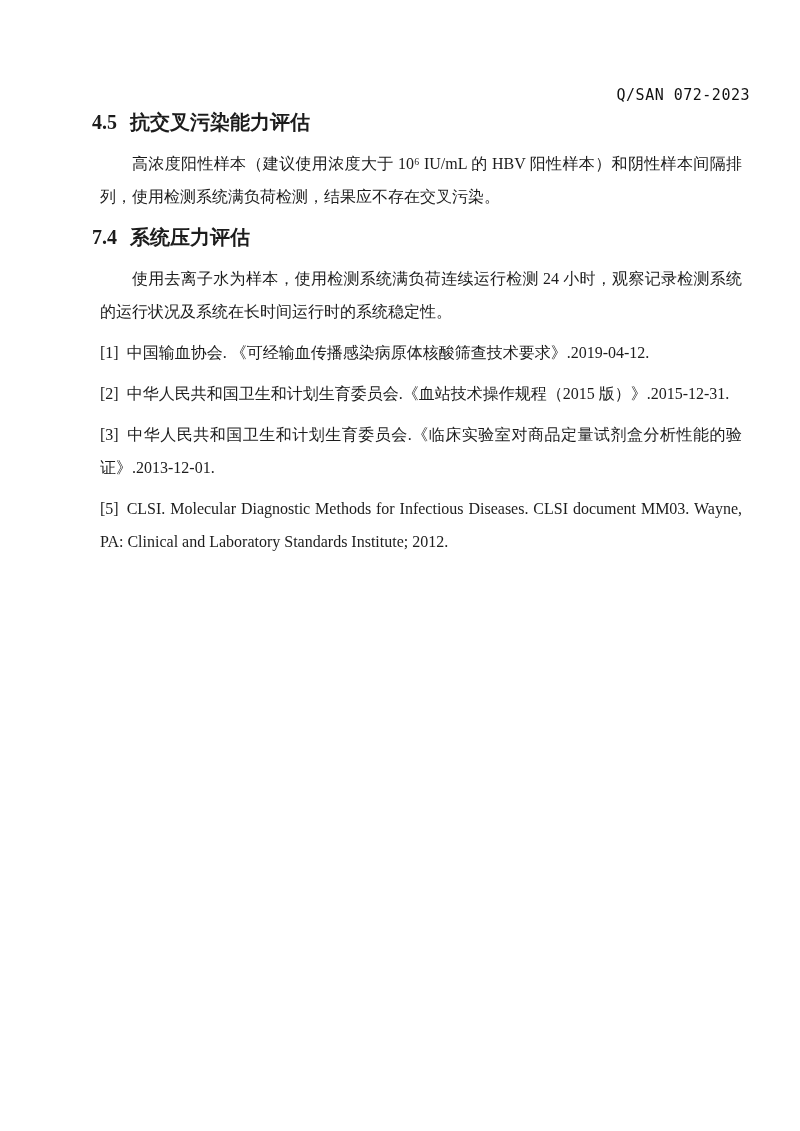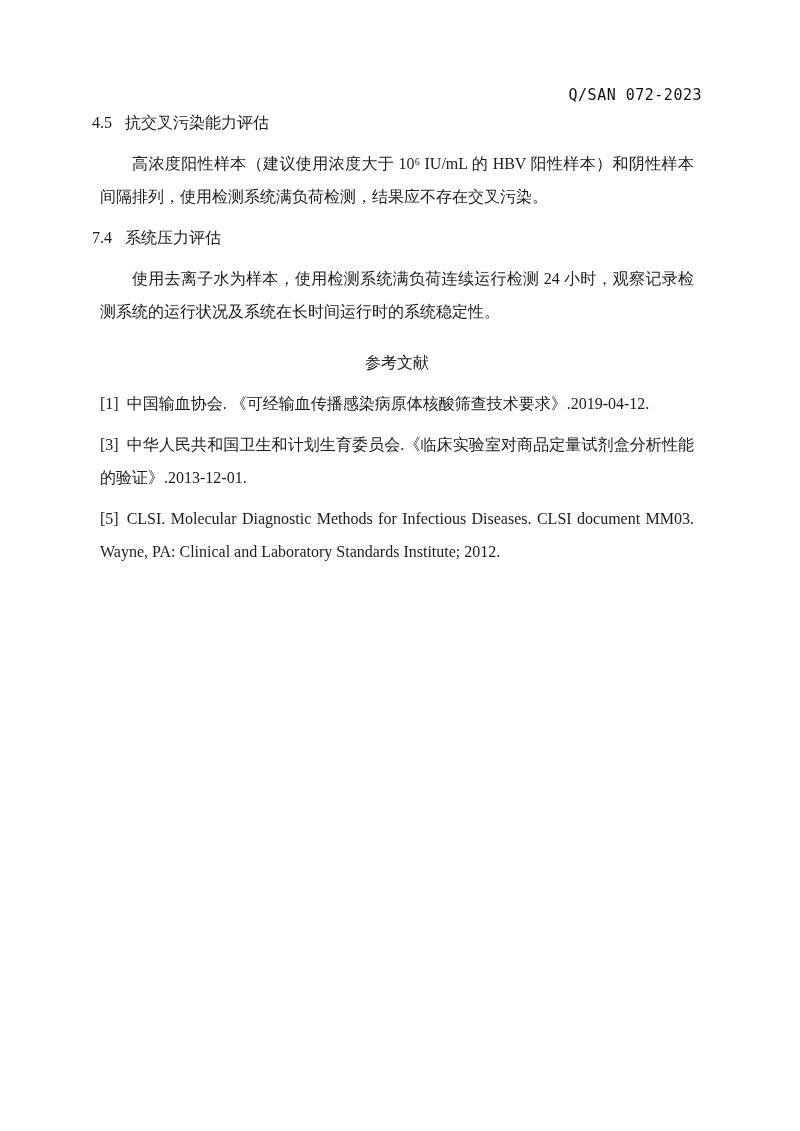--- a/index.html
+++ b/index.html
@@ -6,41 +6,41 @@
     margin: 0;
     padding: 0;
     background: #ffffff;
   }
   .page {
     position: relative;
     width: 800px;
     height: 1036px;
     background: #ffffff;
     box-sizing: border-box;
-    padding: 84px 98px 0 92px;
+    padding: 84px 50px 0 92px;
     font-family: "Liberation Serif", "DejaVu Serif", serif;
     color: #1c1c1c;
     overflow: hidden;
   }
   .doc-header {
     text-align: right;
     font-family: "DejaVu Sans Mono", "Liberation Mono", monospace;
     font-size: 15px;
     line-height: 22px;
     letter-spacing: 0.5px;
     color: #111;
   }
   .content {
     font-size: 16px;
     line-height: 33px;
   }
   .section-heading {
     margin: 0;
-    font-size: 16px;
-    font-weight: normal;
+    font-size: 20px;
+    font-weight: bold;
     line-height: 33px;
   }
   .section-number {
     display: inline-block;
     margin-right: 13px;
   }
   .para {
     margin: 8px;
     text-align: justify;
     text-indent: 2em;
@@ -85,24 +85,26 @@
       <span class="section-number">4.5</span><span>抗交叉污染能力评估</span>
     </h4>
     <p class="para">高浓度阳性样本（建议使用浓度大于 10⁶ IU/mL 的 HBV 阳性样本）和阴性样本间隔排列，使用检测系统满负荷检测，结果应不存在交叉污染。</p>
 
 
     <h4 class="section-heading">
       <span class="section-number">7.4</span><span>系统压力评估</span>
     </h4>
     <p class="para">使用去离子水为样本，使用检测系统满负荷连续运行检测 24 小时，观察记录检测系统的运行状况及系统在长时间运行时的系统稳定性。</p>
 
-    <h4 class="ref-title">参考文献</h4>
 
     <p class="ref-item">
       <span class="ref-label">[1]</span><span>中国输血协会. 《可经输血传播感染病原体核酸筛查技术要求》.2019-04-12.</span>
+    </p>
+    <p class="ref-item">
+      <span class="ref-label">[2]</span><span>中华人民共和国卫生和计划生育委员会.《血站技术操作规程（2015 版）》.2015-12-31.</span>
     </p>
     <p class="ref-item">
       <span class="ref-label">[3]</span><span>中华人民共和国卫生和计划生育委员会.《临床实验室对商品定量试剂盒分析性能的验证》.2013-12-01.</span>
     </p>
     <p class="ref-item">
       <span class="ref-label">[5]</span><span>CLSI. Molecular Diagnostic Methods for Infectious Diseases. CLSI document MM03. Wayne, PA: Clinical and Laboratory Standards Institute; 2012.</span>
     </p>
 
   </div>
 

